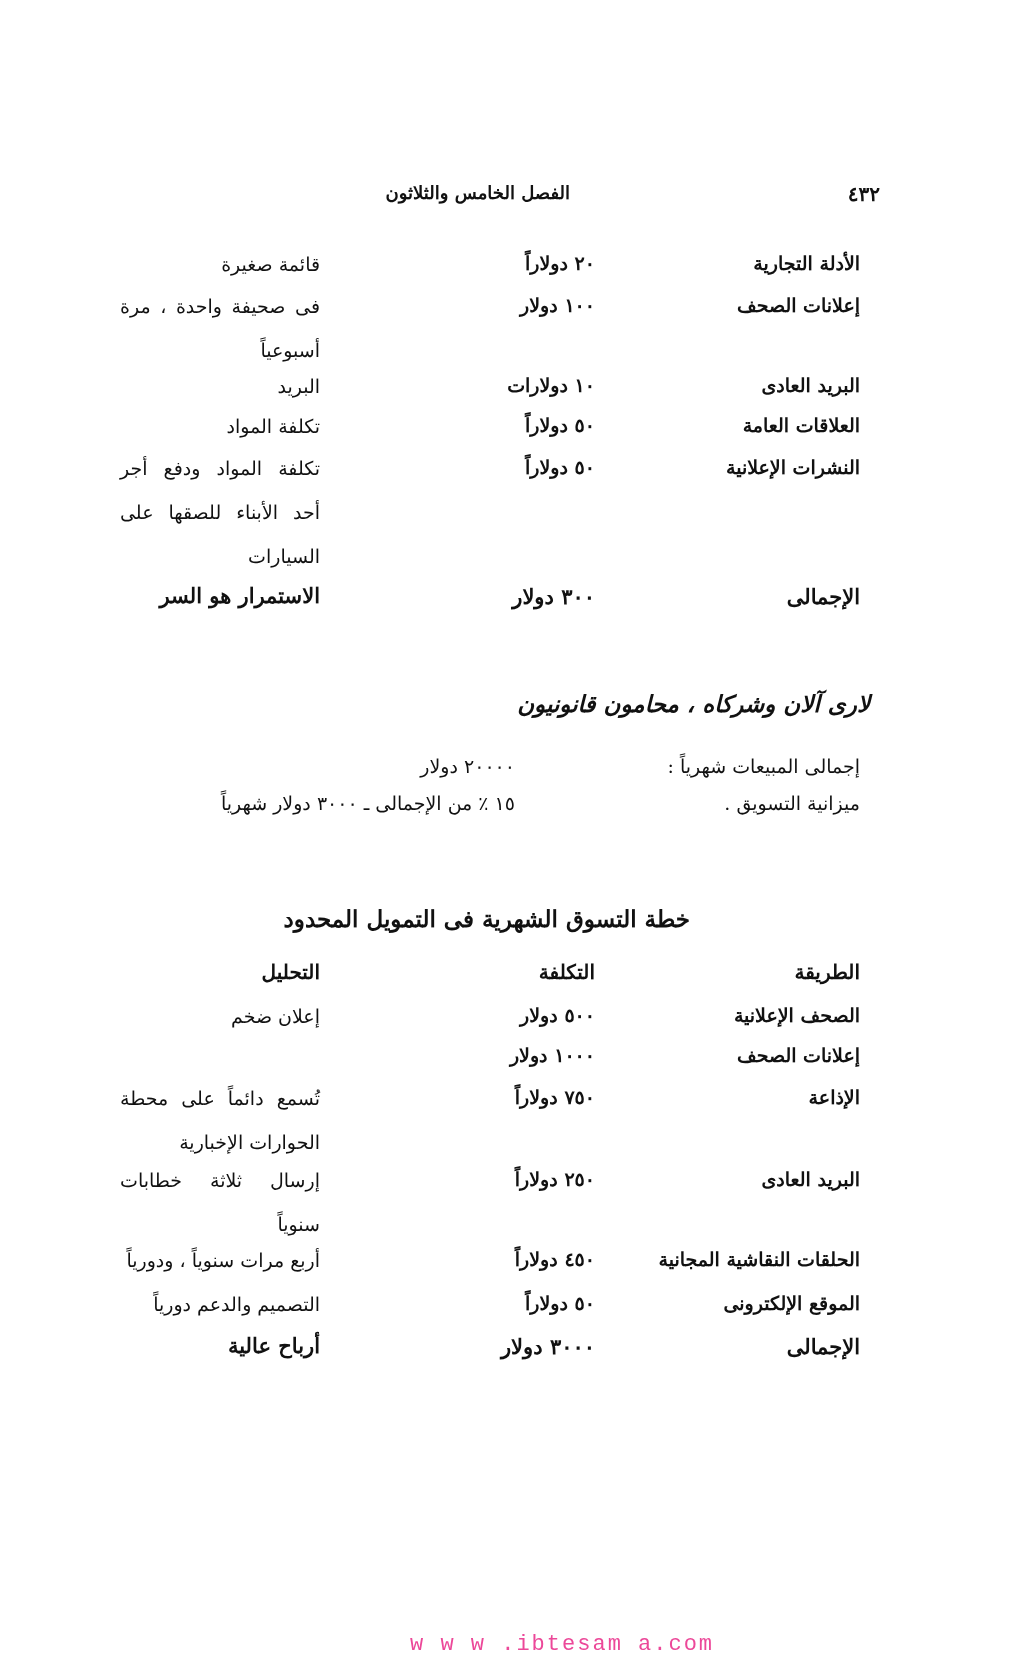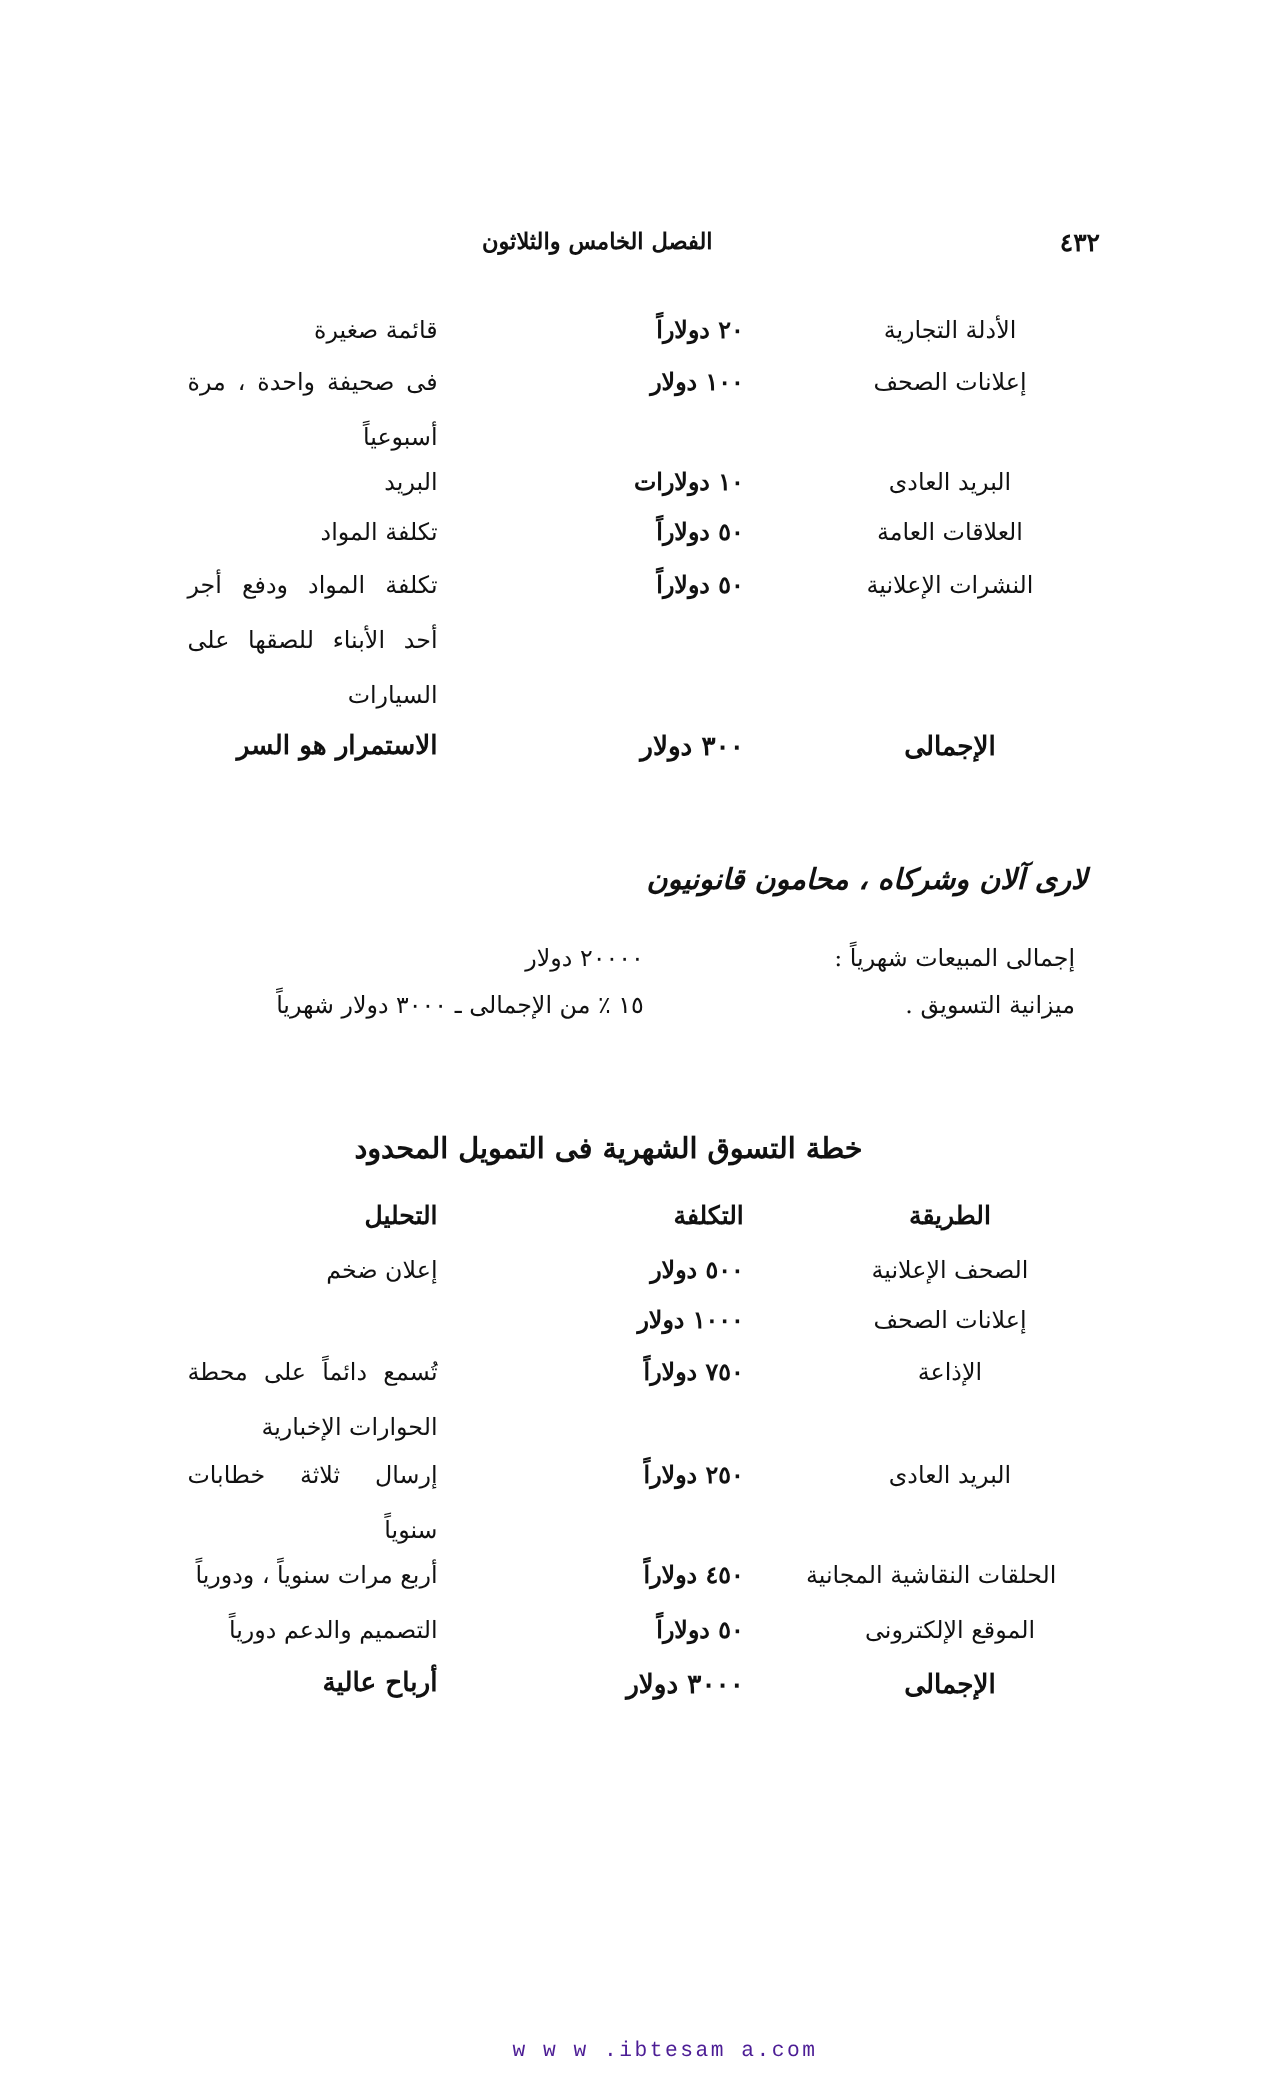--- a/index.html
+++ b/index.html
@@ -13,33 +13,33 @@
       position: absolute; top: 182px; left: 400px; width: 480px; height: 30px;
       direction: rtl;
     }
     .page-number {
       position: absolute; right: 0; top: 0; font-weight: bold; font-size: 20px; margin-left: 40px;
     }
     .chapter-title {
       position: absolute; right: 310px; top: 0; font-weight: bold; font-size: 18px; white-space: nowrap;
     }
     .row { position: absolute; right: 160px; width: 710px; height: 40px; direction: rtl; font-size: 19px; }
-    .c1 { position: absolute; right: 0; width: 200px; text-align: center; white-space: nowrap; }
+    .c1 { position: absolute; right: 0; width: 200px; text-align: right; white-space: nowrap; font-weight: bold; }
     .c2 { position: absolute; right: 265px; width: 150px; text-align: right; white-space: nowrap; font-weight: bold; }
-    .c3 { position: absolute; right: 510px; width: 200px; text-align: justify; text-align-last: right; line-height: 44px; }
+    .c3 { position: absolute; right: 540px; width: 200px; text-align: justify; text-align-last: right; line-height: 44px; }
     .bold { font-weight: bold; font-size: 21px; }
     .section-title {
       position: absolute; direction: rtl; font-weight: bold; font-size: 23px; white-space: nowrap;
     }
     .kv { position: absolute; right: 160px; width: 710px; direction: rtl; font-size: 19px; height: 36px; }
     .kv .k { position: absolute; right: 0; white-space: nowrap; }
     .kv .v { position: absolute; right: 345px; white-space: nowrap; }
     .watermark {
       position: absolute; top: 1632px; left: 410px; font-family: "Liberation Mono", monospace;
-      font-size: 17px; color: #4c1d95; direction: ltr; letter-spacing: 2px; white-space: nowrap;
+      font-size: 22px; color: #ec4899; direction: ltr; letter-spacing: 2px; white-space: nowrap;
     }
   </style>
 </head>
 <body>
 
 <div class="page">
 
   <div class="running-head">
     <span class="page-number">٤٣٢</span>
     <span class="chapter-title">الفصل الخامس والثلاثون</span>

